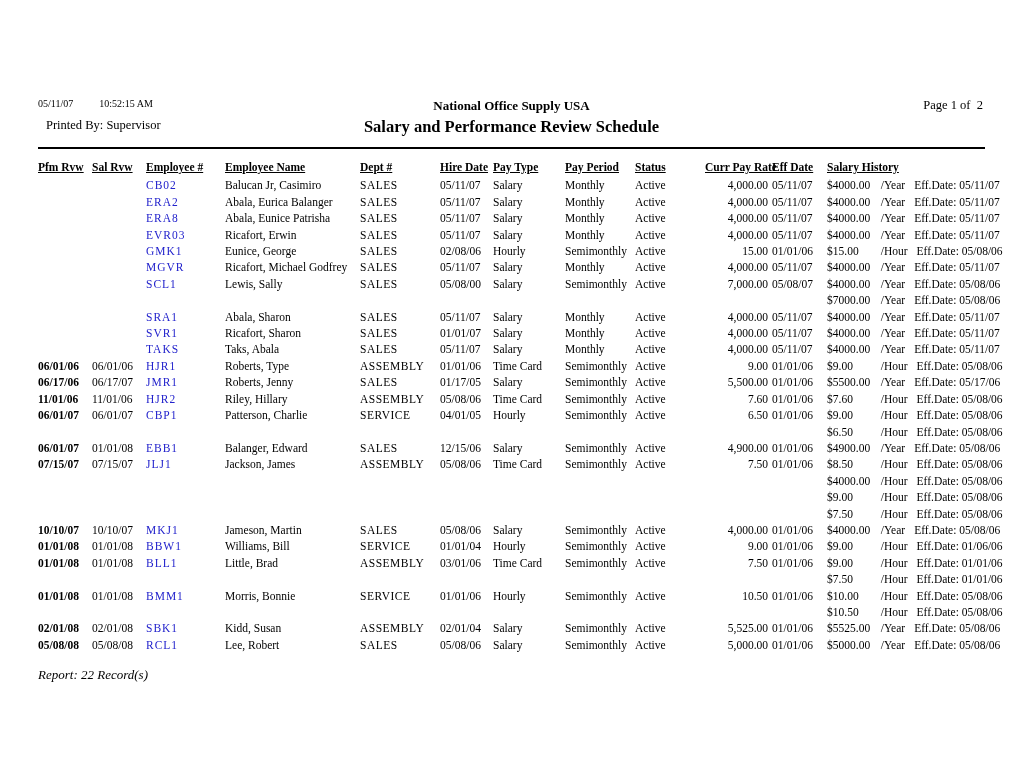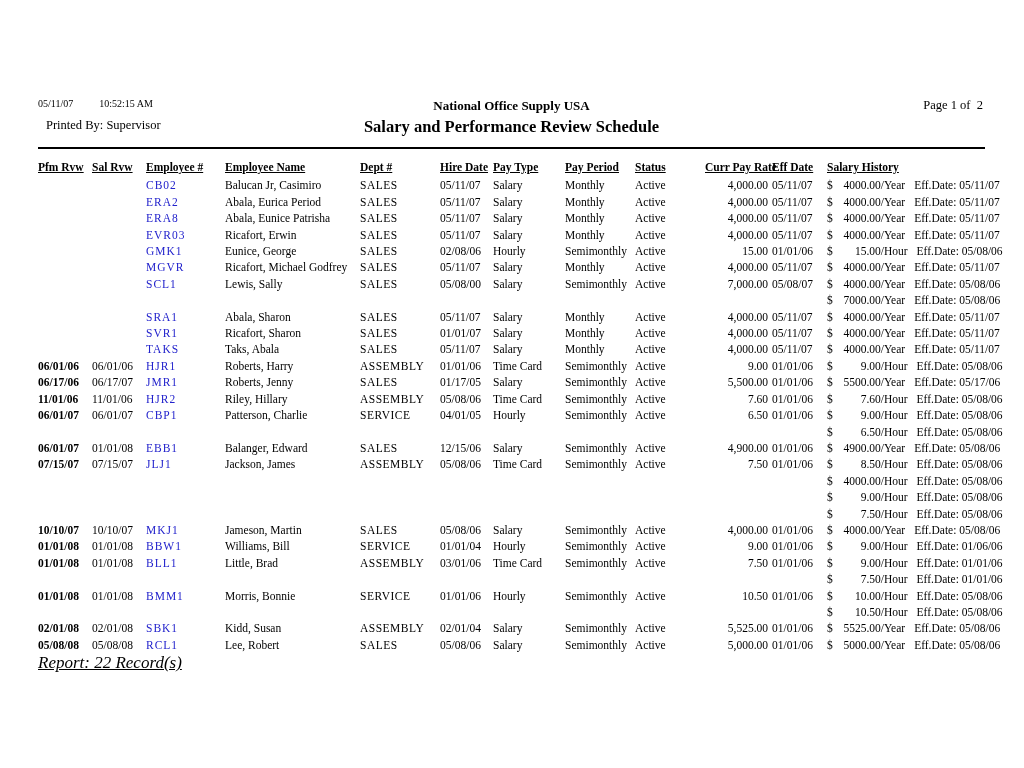--- a/index.html
+++ b/index.html
@@ -27,23 +27,23 @@
   .thead span{text-decoration:underline;white-space:nowrap;text-align:center;}
   .rows{margin-top:2px;}
   .row{margin:0;}
   .cell{white-space:nowrap;overflow:visible;}
   .c-pfm{font-weight:bold;}
   .c-emp{color:#2222cc;letter-spacing:1px;cursor:pointer;}
   .c-dept{letter-spacing:0.5px;}
   .c-rate{text-align:right;padding-right:4px;}
   .h-rate{text-align:right;padding-right:4px;}
   .hist-line{white-space:nowrap;}
-  .h-amt{display:inline-block;width:48px;text-align:right;}
+  .h-amt{display:inline-block;width:48px;text-align:left;}
   .h-eff{margin-left:9px;}
-  .footer{font-size:17px;font-style:italic;text-decoration:underline;}
+  .footer{font-size:13px;font-style:italic;margin-top:14px;}
 </style>
 </head>
 <body>
 
 <div class="page">
   <div class="rpt">
 
     <div class="rpt-head">
       <div class="ph-left">
         <span>05/11/07</span><span class="ptime">10:52:15 AM</span>
@@ -87,21 +87,21 @@
           <div class="cell c-rate">4,000.00</div>
           <div class="cell ">05/11/07</div>
           <div class="cell ">
             <div class="hist-line"><span>$</span><span class="h-amt">4000.00</span><span>/Year</span><span class="h-eff">Eff.Date: 05/11/07</span></div>
           </div>
         </div>
         <div class="grid row">
           <div class="cell c-pfm"></div>
           <div class="cell "></div>
           <div class="cell c-emp">ERA2</div>
-          <div class="cell ">Abala, Eurica Period</div>
+          <div class="cell ">Abala, Eurica Balanger</div>
           <div class="cell c-dept">SALES</div>
           <div class="cell ">05/11/07</div>
           <div class="cell ">Salary</div>
           <div class="cell ">Monthly</div>
           <div class="cell ">Active</div>
           <div class="cell c-rate">4,000.00</div>
           <div class="cell ">05/11/07</div>
           <div class="cell ">
             <div class="hist-line"><span>$</span><span class="h-amt">4000.00</span><span>/Year</span><span class="h-eff">Eff.Date: 05/11/07</span></div>
           </div>
@@ -232,21 +232,21 @@
           <div class="cell c-rate">4,000.00</div>
           <div class="cell ">05/11/07</div>
           <div class="cell ">
             <div class="hist-line"><span>$</span><span class="h-amt">4000.00</span><span>/Year</span><span class="h-eff">Eff.Date: 05/11/07</span></div>
           </div>
         </div>
         <div class="grid row">
           <div class="cell c-pfm">06/01/06</div>
           <div class="cell ">06/01/06</div>
           <div class="cell c-emp">HJR1</div>
-          <div class="cell ">Roberts, Harry</div>
+          <div class="cell ">Roberts, Type</div>
           <div class="cell c-dept">ASSEMBLY</div>
           <div class="cell ">01/01/06</div>
           <div class="cell ">Time Card</div>
           <div class="cell ">Semimonthly</div>
           <div class="cell ">Active</div>
           <div class="cell c-rate">9.00</div>
           <div class="cell ">01/01/06</div>
           <div class="cell ">
             <div class="hist-line"><span>$</span><span class="h-amt">9.00</span><span>/Hour</span><span class="h-eff">Eff.Date: 05/08/06</span></div>
           </div>

